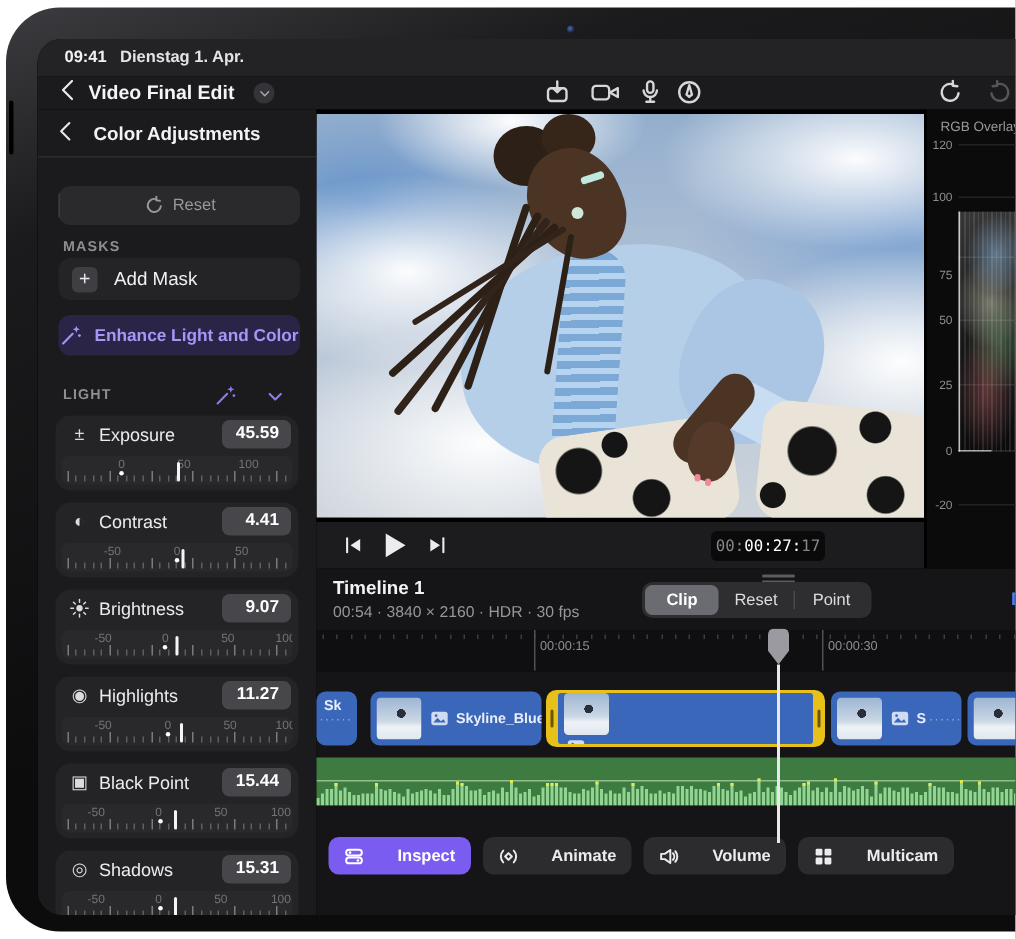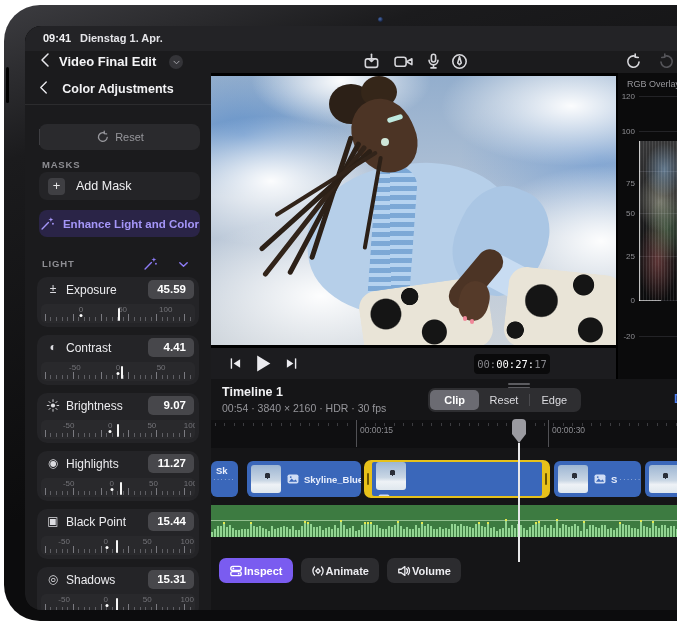--- a/index.html
+++ b/index.html
@@ -122,21 +122,21 @@
   .clip.plain .clip-lab{position:absolute;left:5px;top:4px;margin:0;}
   .selwrap{position:absolute;top:-1px;height:38px;background:#e7c11a;border-radius:7px;z-index:4;}
   .handle{position:absolute;top:0;width:8px;height:100%;}
   .handle i{position:absolute;left:3px;top:13px;width:2px;height:12px;background:#6b5500;border-radius:1px;}
   .selwrap .inner{position:absolute;left:8px;top:2px;right:8px;bottom:2px;background:#3a67ba;border-radius:2px;overflow:hidden;}
   #audio{position:absolute;left:0;top:126px;width:470px;height:32px;background:#3d7b41;overflow:hidden;}
   .abar{position:absolute;bottom:0;width:2px;background:#92d492;}
   .abar.peak{border-top:2px solid #e3e84e;}
   #audio-line{position:absolute;left:0;top:15px;width:100%;height:1px;background:rgba(215,245,205,.55);}
   #tools{position:absolute;left:8px;top:179px;height:26px;display:flex;gap:8px;}
-  .tool{height:25px;border-radius:7px;background:#2c2c2f;color:#ececf0;display:flex;align-items:center;gap:1px;
+  .tool{height:25px;border-radius:7px;background:#2c2c2f;color:#ececf0;display:flex;align-items:center;gap:22px;
         padding:0 10px;font-size:11px;font-weight:600;}
   .tool.active{background:#7a5cf0;color:#fff;}
   .tool .ic{width:14px;height:14px;}
 </style>
 </head>
 <body>
 
 <div id="stage">
   <div id="device">
     <div id="side-btn"></div>
@@ -607,21 +607,21 @@
         <div id="grabber">
             <i></i>
             <i></i>
           </div>
         <div id="tl-name">Timeline 1</div>
         <div id="tl-info">00:54 · 3840 × 2160 · HDR · 30 fps</div>
         <div id="modes">
             <div class="mode sel">Clip</div>
             <div class="mode">Reset</div>
             <div style="width: 1px; height: 12px; background: rgb(74, 74, 78); align-self: center;"></div>
-            <div class="mode">Edge</div>
+            <div class="mode">Point</div>
           </div>
         <div id="done">D</div>
         <div id="ruler">
             <div class="mtick" style="left: 4px;"></div>
             <div class="mtick" style="left: 13.4px;"></div>
             <div class="mtick" style="left: 22.8px;"></div>
             <div class="mtick" style="left: 32.2px;"></div>
             <div class="mtick" style="left: 41.6px;"></div>
             <div class="mtick" style="left: 51px;"></div>
             <div class="mtick" style="left: 60.4px;"></div>
@@ -914,18 +914,31 @@
             <div class="tool">
               <div class="ic">
                 <svg viewBox="0 0 16 16">
                   <path d="M2 6h2.8L9 3v10L4.8 10H2z" fill="none" stroke="currentColor" stroke-width="1.5" stroke-linecap="round" stroke-linejoin="round"></path>
                   <path d="M11 5.5a3.6 3.6 0 0 1 0 5" fill="none" stroke="currentColor" stroke-width="1.5" stroke-linecap="round" stroke-linejoin="round"></path>
                   <path d="M12.8 4a6 6 0 0 1 0 8" fill="none" stroke="currentColor" stroke-width="1.5" stroke-linecap="round" stroke-linejoin="round"></path>
                 </svg>
               </div>
               <div style="display: inline;">Volume</div>
             </div>
+            <div class="tool">
+              <div class="ic">
+                <svg viewBox="0 0 16 16">
+                  <g fill="currentColor">
+                    <rect x="2" y="2" width="5.2" height="5.2" rx="1"></rect>
+                    <rect x="8.8" y="2" width="5.2" height="5.2" rx="1"></rect>
+                    <rect x="2" y="8.8" width="5.2" height="5.2" rx="1"></rect>
+                    <rect x="8.8" y="8.8" width="5.2" height="5.2" rx="1"></rect>
+                  </g>
+                </svg>
+              </div>
+              <div style="display: inline;">Multicam</div>
+            </div>
           </div>
       </div>
 
     </div>
   </div>
 </div>
 
 </body></html>

